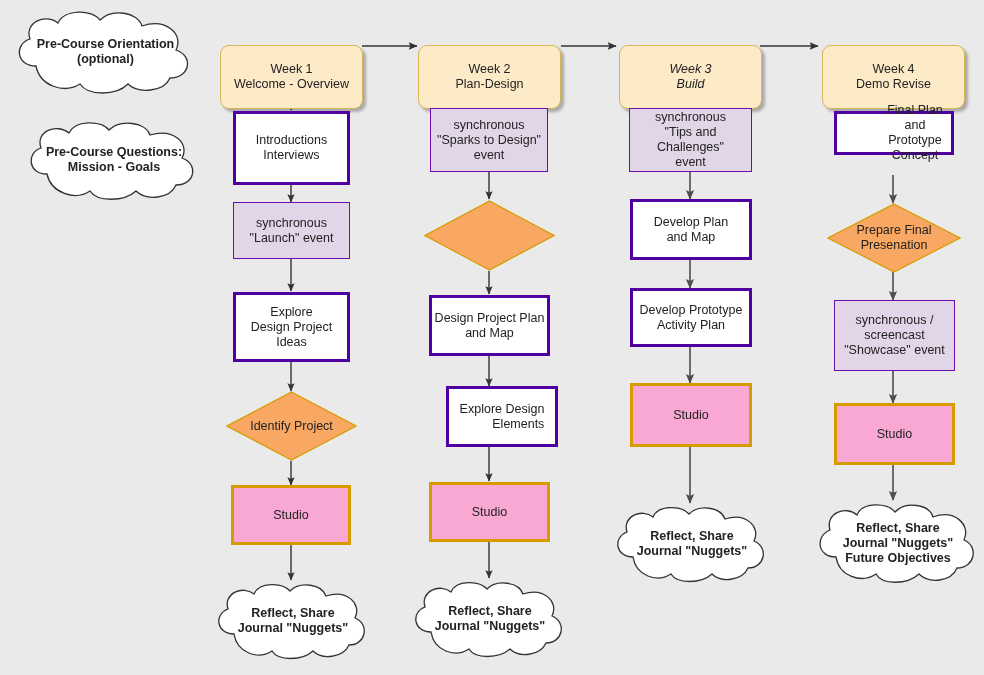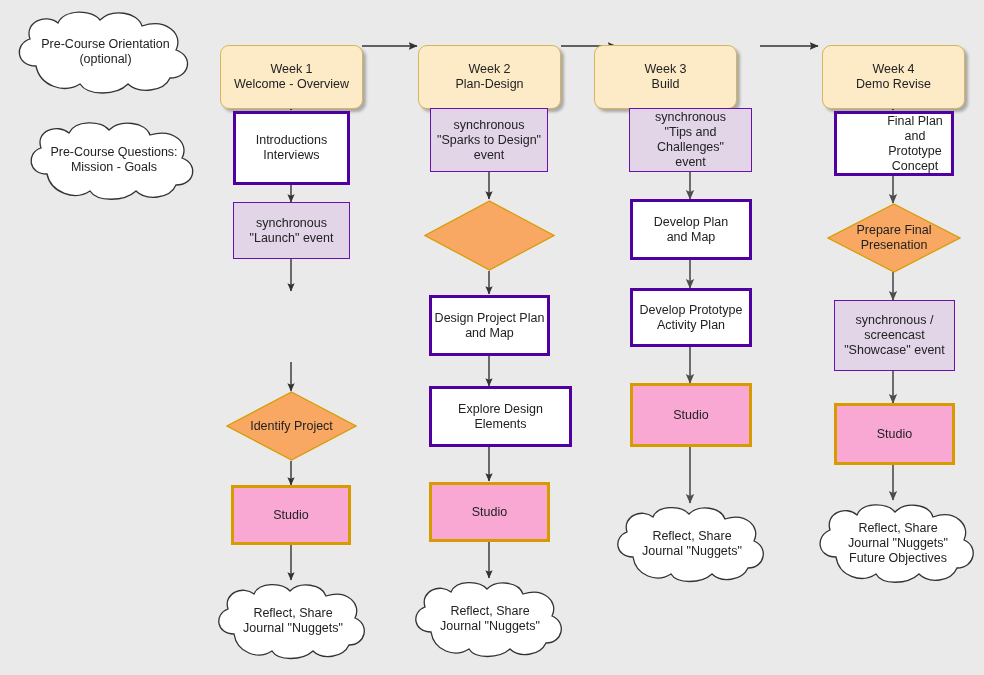--- a/index.html
+++ b/index.html
@@ -75,20 +75,21 @@
   }
   .node.diamond .dlabel {
     position: relative;
     z-index: 2;
     padding: 0 6px;
   }
   
   .node.cloud {
     background: transparent;
     border: none;
+    font-weight: bold;
   }
   .node.cloud .cshape {
     position: absolute;
     left: 0; top: 0;
     width: 100%;
     height: 100%;
   }
   .node.cloud .clabel {
     position: relative;
     z-index: 2;
@@ -169,39 +170,44 @@
   </div>
 
   <div class="node week" style="left:220px; top:15px; width:143px; height:64px;">
     <span>Week 1
 Welcome - Overview</span>
   </div>
   <div class="node week" style="left:418px; top:15px; width:143px; height:64px;">
     <span>Week 2
 Plan-Design</span>
   </div>
-  <div class="node week" style="left:594px; top:15px; width:143px; height:64px;">
+  <div class="node week" style="left:619px; top:15px; width:143px; height:64px;font-style:italic;">
     <span>Week 3
 Build</span>
   </div>
   <div class="node week" style="left:822px; top:15px; width:143px; height:64px;align-items:center;">
     <span>Week 4
 Demo Revise</span>
   </div>
 
   <div class="node task" style="left:233px; top:111px; width:117px; height:74px;">
     <span>Introductions
 Interviews</span>
   </div>
 
   <div class="node sync" style="left:233px; top:202px; width:117px; height:57px;">
     <span>synchronous
 "Launch" event</span>
   </div>
 
+  <div class="node task" style="left:233px; top:292px; width:117px; height:70px;">
+    <span>Explore
+Design Project
+Ideas</span>
+  </div>
 
   <div class="node diamond" style="left:226px; top:391px; width:131px; height:70px;align-items:center;">
     <svg class="dshape" viewBox="0 0 131 70" preserveAspectRatio="none">
       <polygon points="65.5,1 130,35 65.5,69 1,35" fill="#F8A862" stroke="#D79B00" stroke-width="1.2"></polygon>
     </svg>
     <span class="dlabel">Identify Project</span>
   </div>
 
   <div class="node studio" style="left:231px; top:485px; width:120px; height:60px;">
     <span>Studio</span>
@@ -225,21 +231,21 @@
     <svg class="dshape" viewBox="0 0 131 71" preserveAspectRatio="none">
       <polygon points="65.5,1 130,35.5 65.5,70 1,35.5" fill="#F8A862" stroke="#D79B00" stroke-width="1.2"></polygon>
     </svg>
   </div>
 
   <div class="node task" style="left:429px; top:295px; width:121px; height:61px;">
     <span>Design Project Plan
 and Map</span>
   </div>
 
-  <div class="node task" style="left:429px; top:386px; width:143px; height:61px;">
+  <div class="node task" style="left:446px; top:386px; width:112px; height:61px;text-align:right;">
     <span>Explore Design
 Elements</span>
   </div>
 
   <div class="node studio" style="left:429px; top:482px; width:121px; height:60px;">
     <span>Studio</span>
   </div>
 
   <div class="node cloud" style="left:406px; top:578px; width:168px; height:82px;">
     <svg class="cshape" viewBox="0 0 168 82" preserveAspectRatio="none">
@@ -270,21 +276,21 @@
   </div>
 
   <div class="node cloud" style="left:608px; top:503px; width:168px; height:82px;">
     <svg class="cshape" viewBox="0 0 168 82" preserveAspectRatio="none">
       <path d="M25,54 C7,54 5,34 19,29 C14,13 34,5 45,14 C50,2 73,2 81,11 C91,1 113,4 117,16 C138,9 153,24 146,38 C161,44 157,65 140,65 C134,78 113,80 104,71 C93,81 69,81 63,71 C49,80 28,73 25,54 Z" fill="#FFFFFF" stroke="#333333" stroke-width="1.3"></path>
     </svg>
     <span class="clabel">Reflect, Share
 Journal "Nuggets"</span>
   </div>
 
-  <div class="node task" style="left:834px; top:111px; width:120px; height:65px;padding-left:42px;">
+  <div class="node task" style="left:834px; top:111px; width:120px; height:44px;padding-left:42px;">
     <span>Final Plan
 and Prototype
 Concept</span>
   </div>
 
   <div class="node diamond" style="left:827px; top:203px; width:134px; height:70px;">
     <svg class="dshape" viewBox="0 0 134 70" preserveAspectRatio="none">
       <polygon points="67,1 133,35 67,69 1,35" fill="#F8A862" stroke="#D79B00" stroke-width="1.2"></polygon>
     </svg>
     <span class="dlabel">Prepare Final

